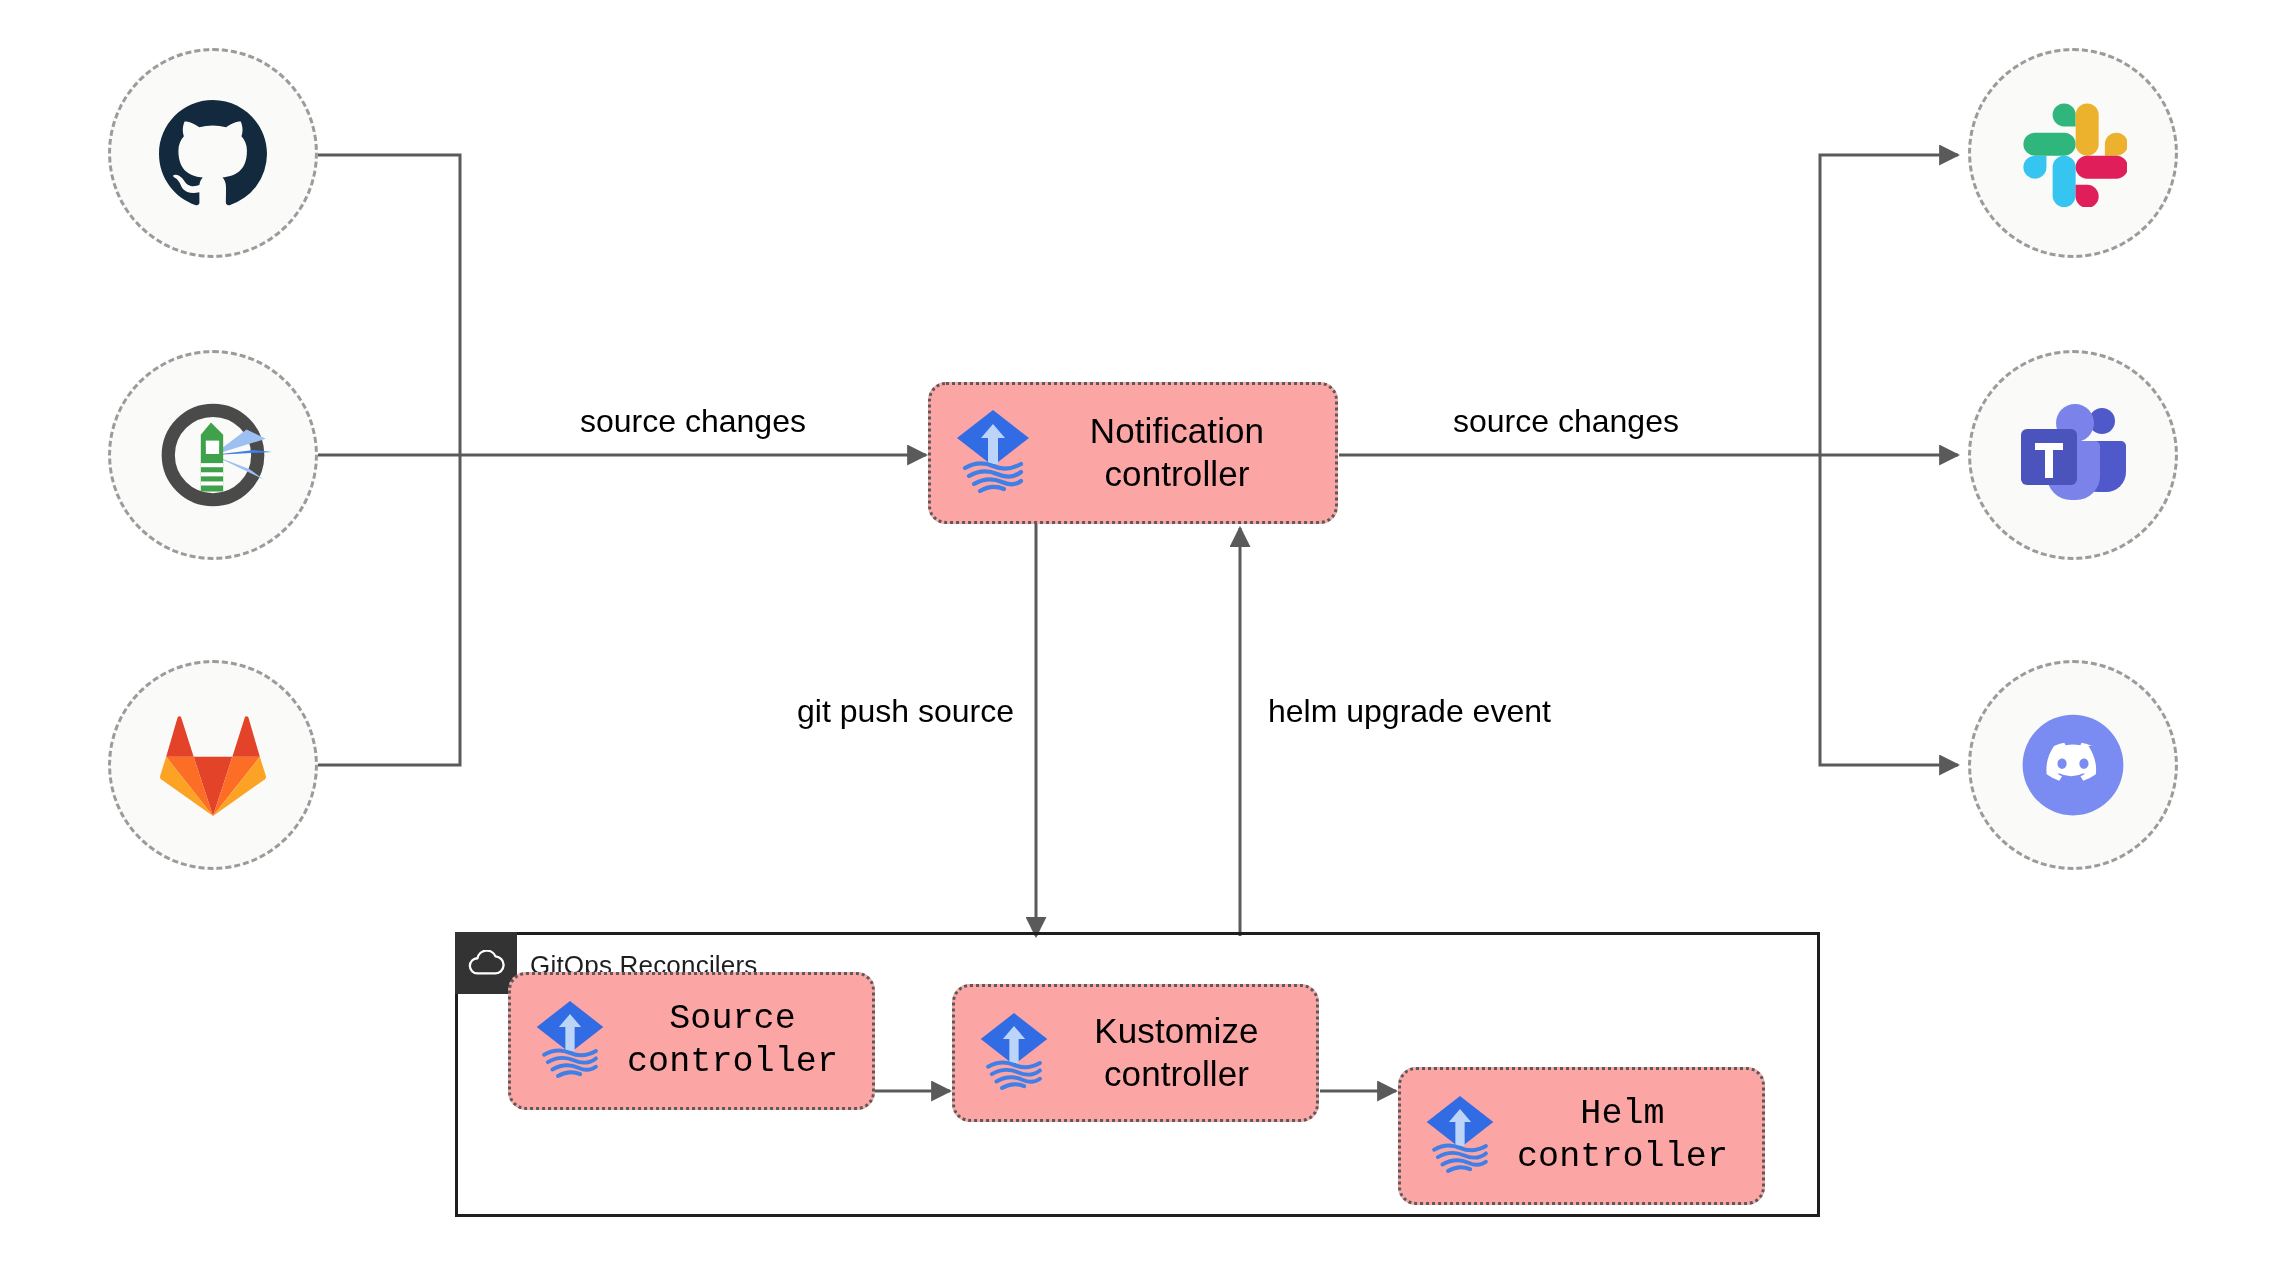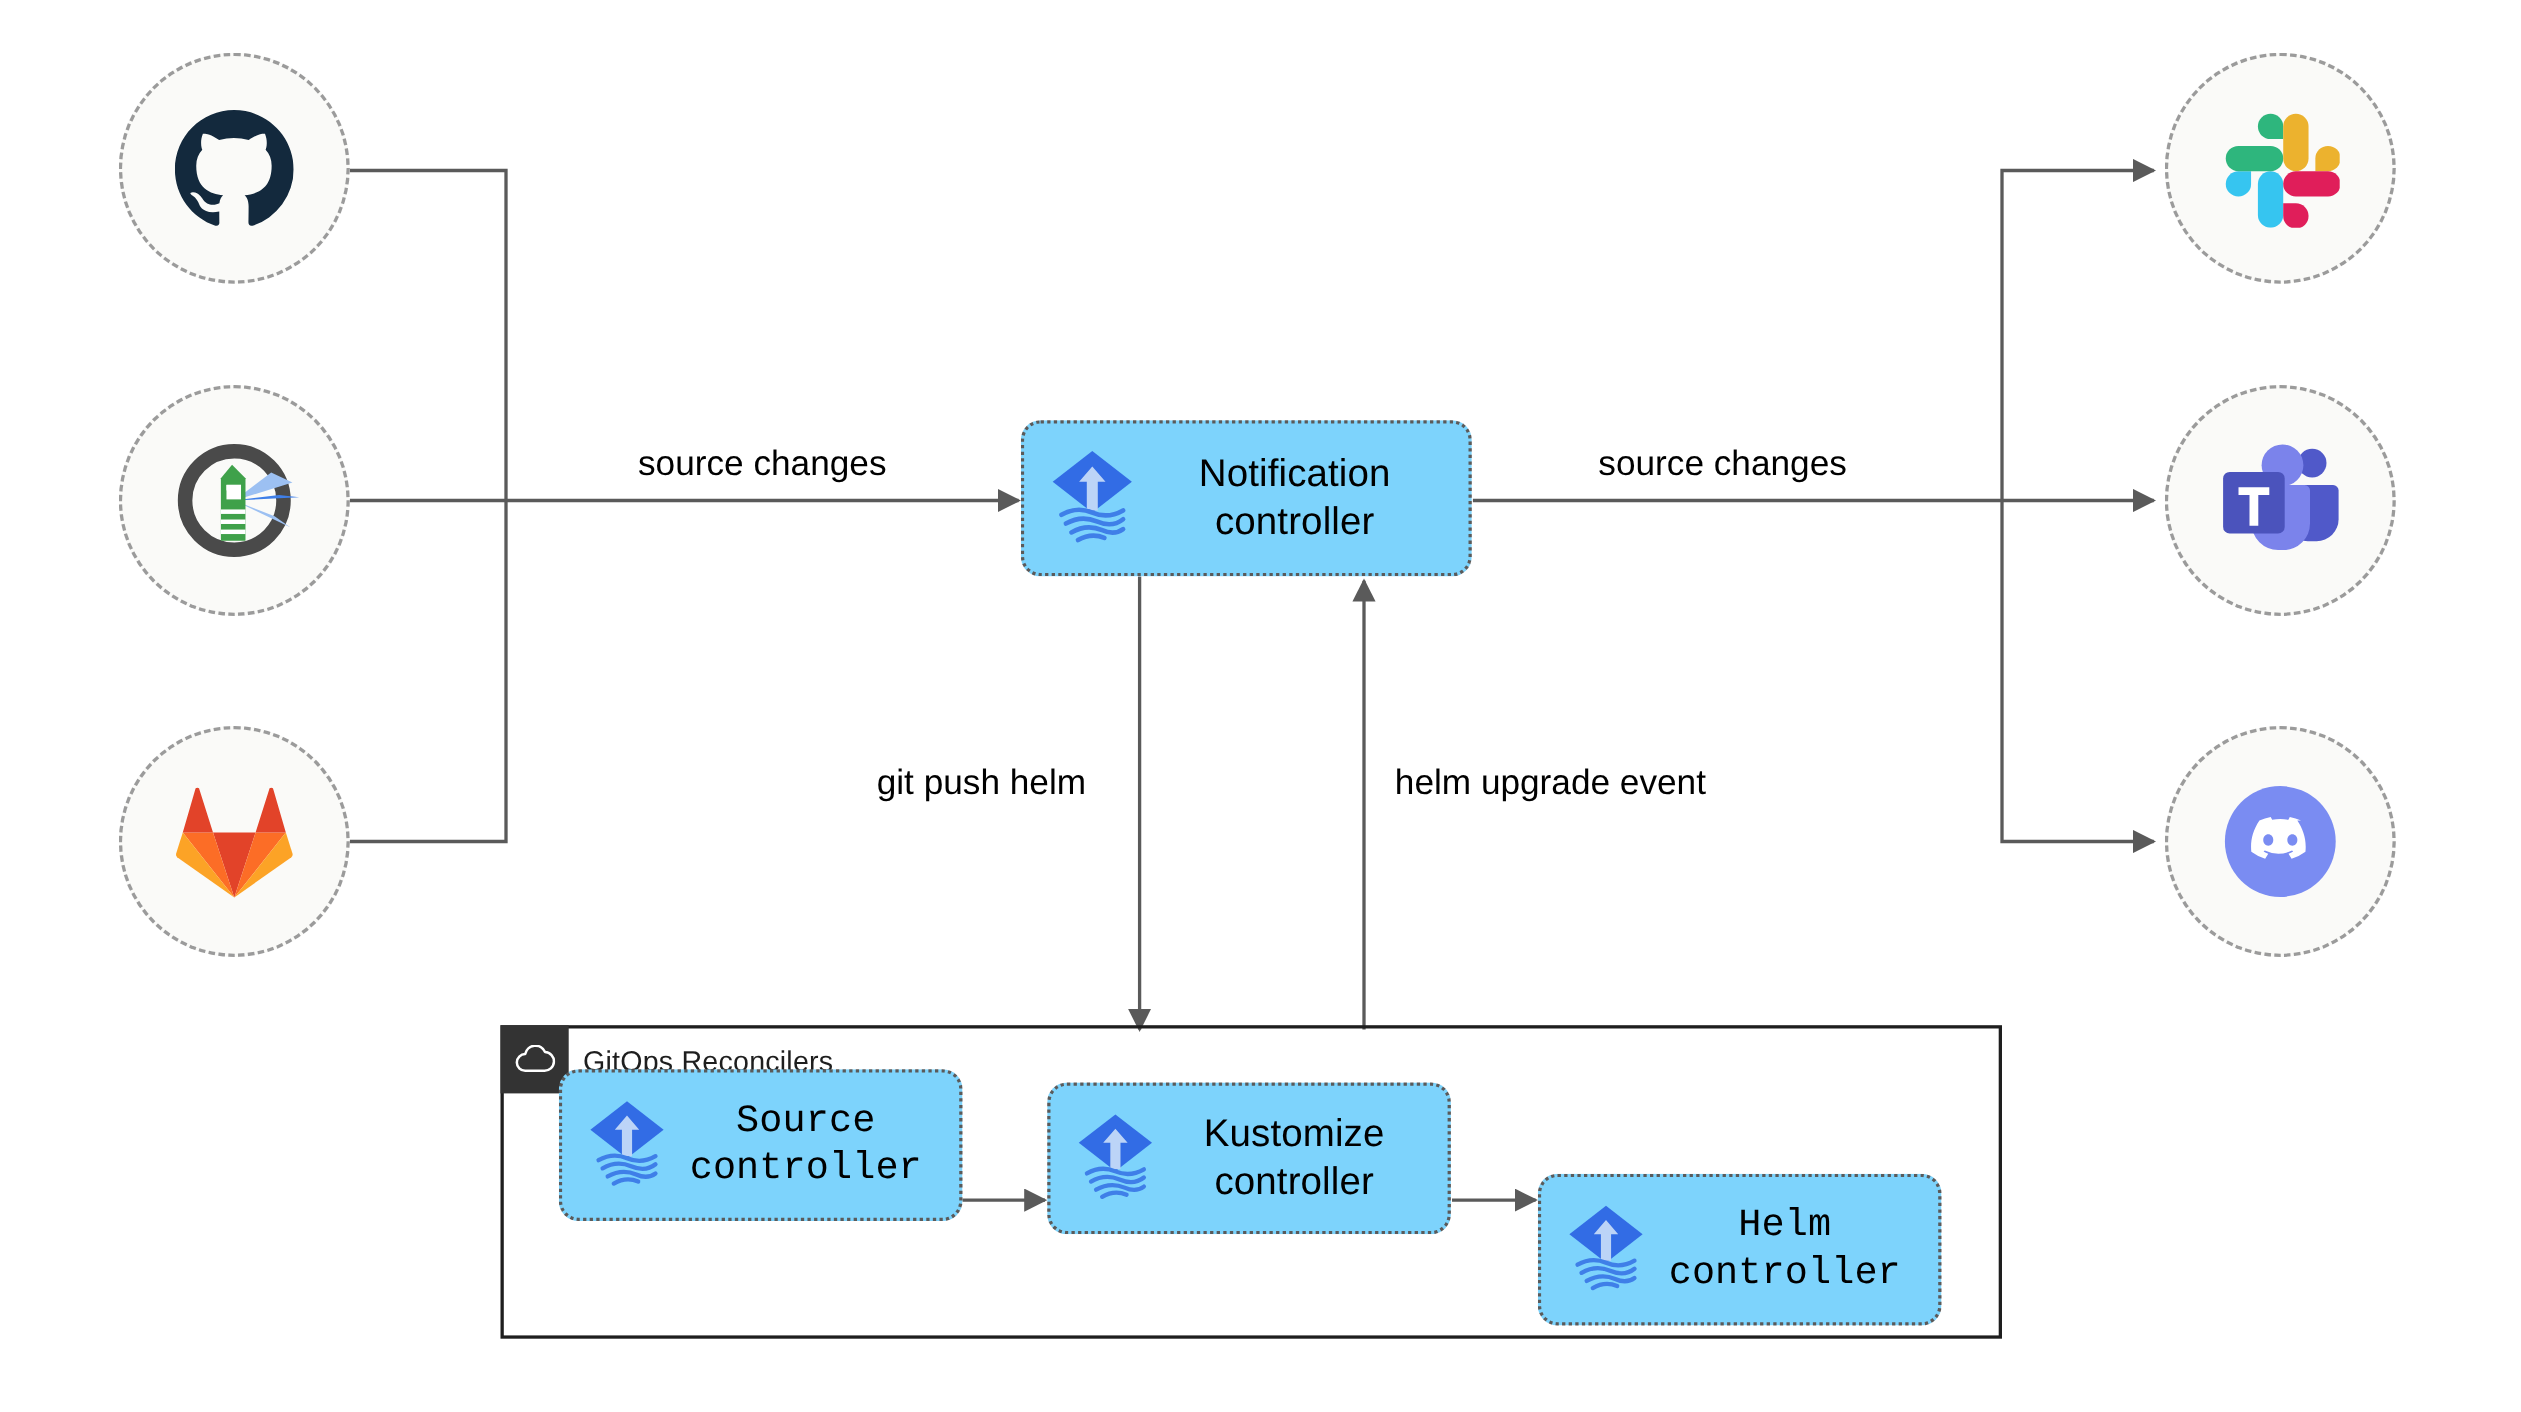--- a/index.html
+++ b/index.html
@@ -8,21 +8,21 @@
   svg.layer{position:absolute;left:0;top:0;width:2292px;height:1284px;}
 
   .node-circle{
     position:absolute;border-radius:50%;
     border:3px dashed #9b9b9b;background:#fafaf8;
     display:flex;align-items:center;justify-content:center;
     box-sizing:border-box;
   }
   .ctl-box{
     position:absolute;box-sizing:border-box;
-    background:#7dd3fc;border:3px dotted #5a5a5a;border-radius:18px;
+    background:#fca5a5;border:3px dotted #5a5a5a;border-radius:18px;
     display:flex;align-items:center;
   }
   .ctl-icon{flex:0 0 auto;margin-left:22px;}
   .ctl-label{
     flex:1 1 auto;text-align:center;color:#000;
     font-size:35px;line-height:1.22;letter-spacing:.1px;
     padding-right:14px;
   }
   .group-box{
     position:absolute;box-sizing:border-box;
@@ -228,16 +228,16 @@
       </svg>
     </span>
     <span class="ctl-label">
       <span>Helm</span><br>
       <span>controller</span>
     </span>
   </div>
 
   <div class="edge-label" style="left:570px;top:403px;">source changes</div>
   <div class="edge-label" style="left:1443px;top:403px;">source changes</div>
-  <div class="edge-label" style="left:787px;top:693px;">git push helm</div>
+  <div class="edge-label" style="left:787px;top:693px;">git push source</div>
   <div class="edge-label" style="left:1258px;top:693px;">helm upgrade event</div>
 
 </div>
 
 </body></html>

